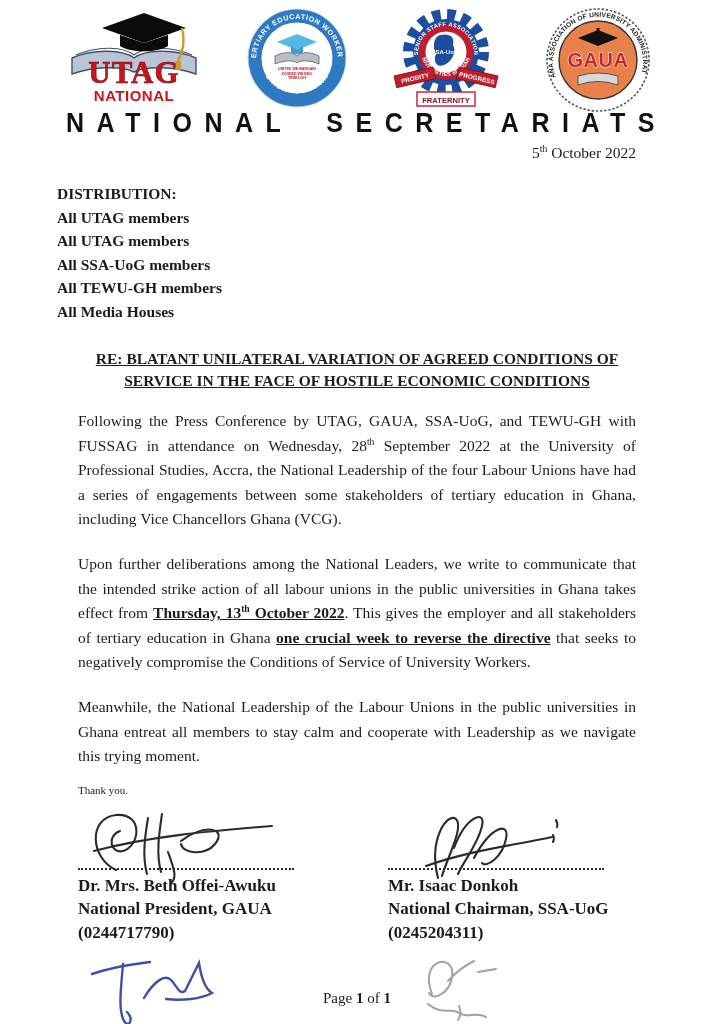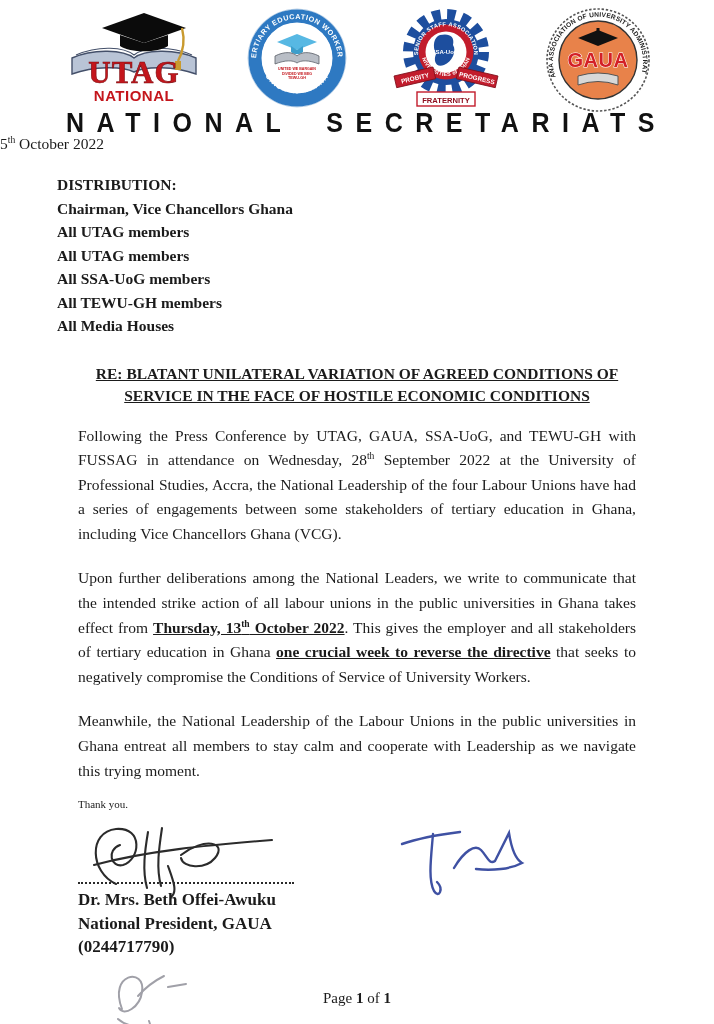--- a/index.html
+++ b/index.html
@@ -16,21 +16,21 @@
   svg text { font-family:"Liberation Sans", sans-serif; }
   .serifText { font-family:"Liberation Serif", serif; }
   
   .secretariats {
     font-family:"Liberation Sans", sans-serif; font-weight:bold;
     font-size:25px; letter-spacing:12.5px; word-spacing:14px;
     white-space:nowrap; padding:2px 0 0 66px; color:#111;
     transform:scaleY(1.12); transform-origin:top left;
   }
   
-  .date-line { text-align:left; padding-right:78px; font-size:15.5px; }
+  .date-line { text-align:right; padding-right:78px; font-size:15.5px; margin-top:9px; }
   sup { font-size:0.62em; vertical-align:super; line-height:0; }
   
   .distribution { margin:20px 0 0 57px; font-weight:bold; font-size:15.5px; line-height:23.5px; }
   
   .subject { width:578px; margin:25px auto 15px; text-align:center;
              font-weight:bold; font-size:15.5px; line-height:22px; }
   .subject span { text-decoration:underline; }
   
   .para { margin:20px 78px 0; text-align:justify; font-size:15.5px; line-height:24.6px; }
   .para.first { margin-top:17px; }
@@ -139,21 +139,20 @@
       </svg>
     </div>
   </div>
 
   <div class="secretariats">NATIONAL SECRETARIATS</div>
 
   <div class="date-line"><span>5</span><sup>th</sup><span> October 2022</span></div>
 
   <div class="distribution">
     <div>DISTRIBUTION:</div>
-    <div>Chairman, Vice Chancellors Ghana</div>
     <div>All UTAG members</div>
     <div>All UTAG members</div>
     <div>All SSA-UoG members</div>
     <div>All TEWU-GH members</div>
     <div>All Media Houses</div>
   </div>
 
   <div class="subject">
     <span>RE: BLATANT UNILATERAL VARIATION OF AGREED CONDITIONS OF SERVICE IN THE FACE OF HOSTILE ECONOMIC CONDITIONS</span>
   </div>
@@ -178,20 +177,36 @@
           <path d="M95,35 C118,17 142,22 129,38 C119,50 97,48 95,38"></path>
           <path d="M82,46 C87,60 92,72 85,77"></path>
         </g>
       </svg>
       <div class="dotline"></div>
       <div class="sig-name">Dr. Mrs. Beth Offei-Awuku</div>
       <div class="sig-title">National President, GAUA</div>
       <div class="sig-phone">(0244717790)</div>
     </div>
 
+    <div class="sig-block">
+      <svg class="sig-img" width="200" height="78" viewBox="0 0 200 78">
+        <g fill="none" stroke="#2b2b2b" stroke-width="2.1" stroke-linecap="round">
+          <path d="M42,72 C32,32 52,6 60,13 C68,21 52,50 46,70"></path>
+          <path d="M58,42 C70,10 90,3 86,20 C82,38 66,58 62,68"></path>
+          <path d="M78,52 C95,20 114,15 110,33 C106,52 90,62 86,57"></path>
+          <path d="M30,60 C72,45 114,40 156,31"></path>
+          <path d="M160,14 C161,16 162,18 161,21"></path>
+          <path d="M157,29 C158,31 158,34 157,36"></path>
+        </g>
+      </svg>
+      <div class="dotline"></div>
+      <div class="sig-name">Mr. Isaac Donkoh</div>
+      <div class="sig-title">National Chairman, SSA-UoG</div>
+      <div class="sig-phone">(0245204311)</div>
+    </div>
 
     <div class="sig-block">
       <svg class="sig-img" width="200" height="78" viewBox="0 0 200 78">
         <g fill="none" stroke="#3f51a3" stroke-width="2.4" stroke-linecap="round">
           <path d="M6,24 C26,17 48,14 64,12"></path>
           <path d="M37,14 C35,38 32,60 38,71 C43,79 48,69 41,62"></path>
           <path d="M58,48 C68,31 79,24 85,30 C91,36 93,45 99,41 L113,13 C115,26 119,39 126,43 C115,49 96,51 80,49"></path>
         </g>
       </svg>
 

